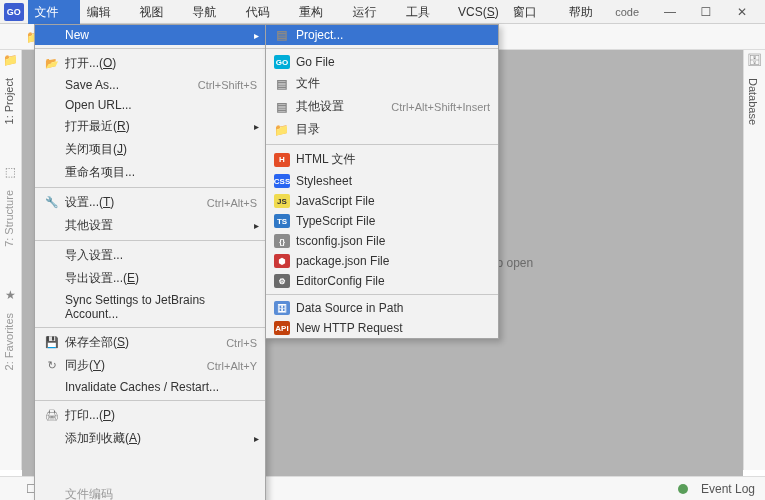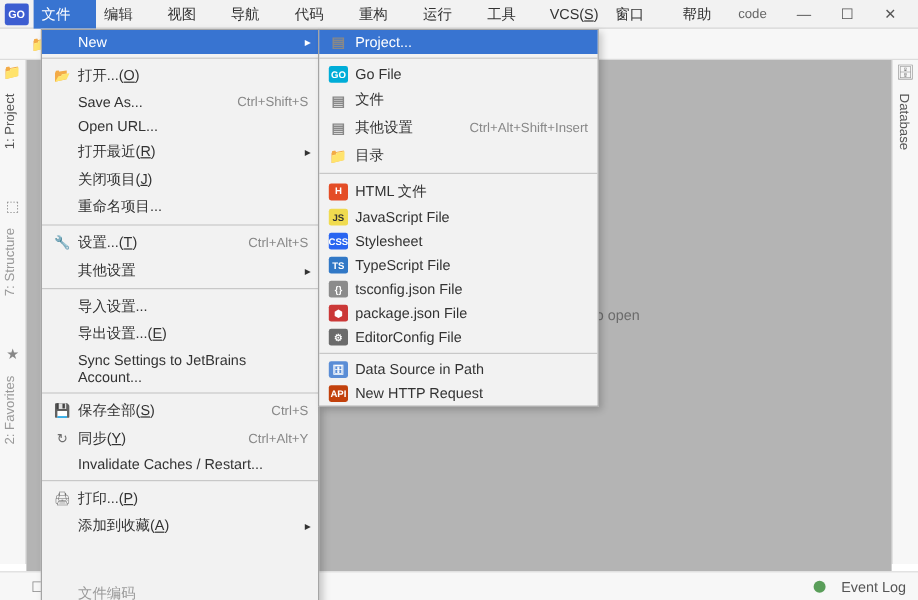--- a/index.html
+++ b/index.html
@@ -246,28 +246,28 @@
     <div class="dd-item">
       <span class="file-type-icon ic-folder" style="background: transparent; color: rgb(192, 149, 83); font-size: 12px;">📁</span>
       <span class="dd-label">目录</span>
     </div>
     <div class="dd-sep"></div>
     <div class="dd-item">
       <span class="file-type-icon ic-html">H</span>
       <span class="dd-label">HTML 文件</span>
     </div>
     <div class="dd-item">
+      <span class="file-type-icon ic-css">CSS</span>
+      <span class="dd-label">Stylesheet</span>
+    </div>
+    <div class="dd-item">
       <span class="file-type-icon ic-js">JS</span>
       <span class="dd-label">JavaScript File</span>
     </div>
     <div class="dd-item">
-      <span class="file-type-icon ic-css">CSS</span>
-      <span class="dd-label">Stylesheet</span>
-    </div>
-    <div class="dd-item">
       <span class="file-type-icon ic-ts">TS</span>
       <span class="dd-label">TypeScript File</span>
     </div>
     <div class="dd-item">
       <span class="file-type-icon ic-json">{}</span>
       <span class="dd-label">tsconfig.json File</span>
     </div>
     <div class="dd-item">
       <span class="file-type-icon ic-pkg">⬢</span>
       <span class="dd-label">package.json File</span>

